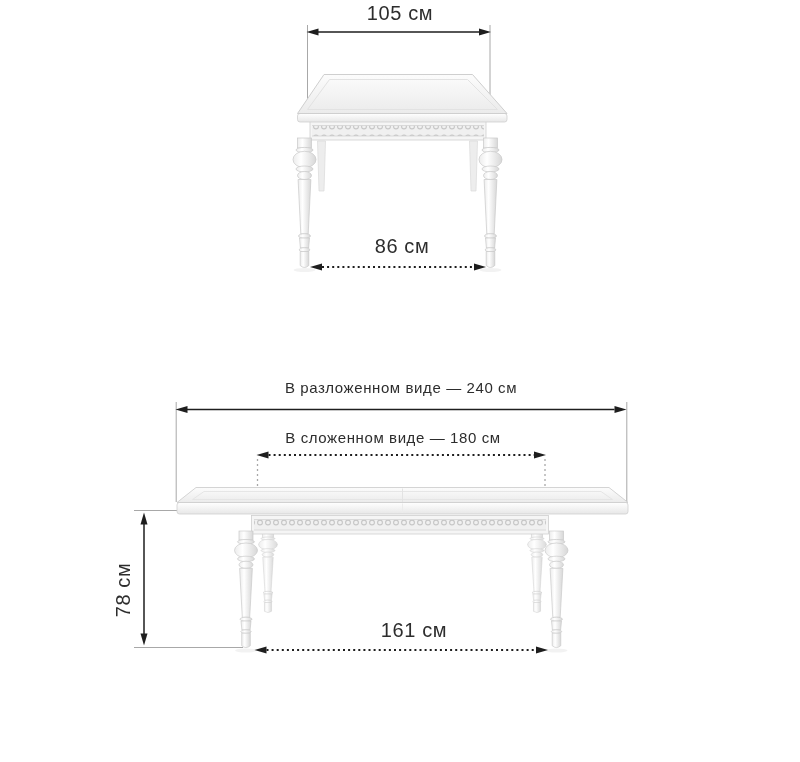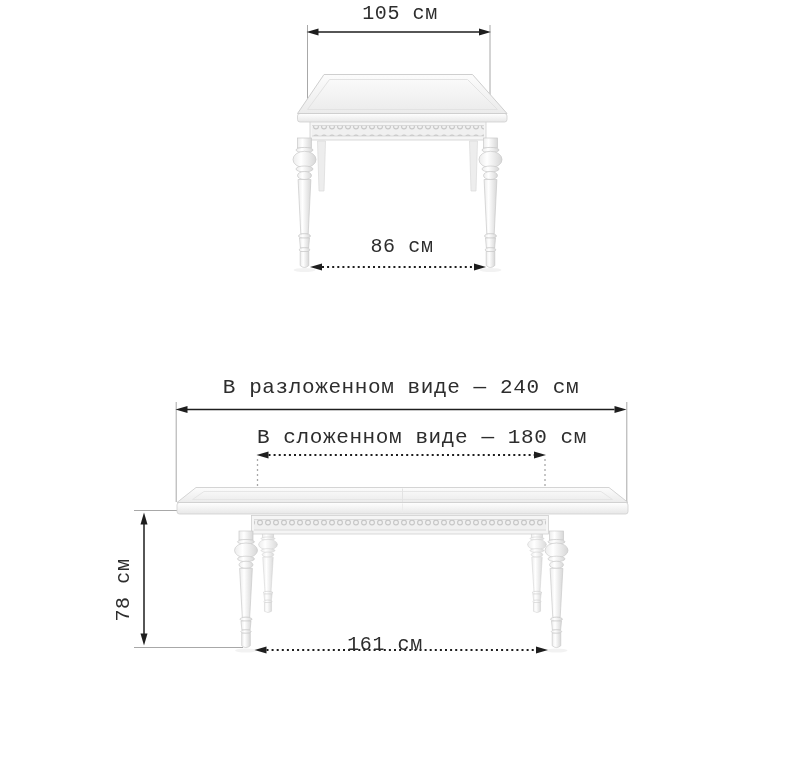--- a/index.html
+++ b/index.html
@@ -1,28 +1,28 @@
 <!DOCTYPE html>
 <html style="--c-background: #ffffff; --c-line: #1e1e1e; --c-extension-line: #a8a8a8; --c-text: #2d2d2d; --c-table-stroke: #cfcfcf;"><head>
 <meta charset="utf-8">
 <style>
   html,body{margin:0;padding:0;background:#fff;}
   .canvas{
     position:relative;width:800px;height:656px;overflow:hidden;
     background:var(--c-background,#ffffff);
-    font-family:Liberation Mono, monospace;
+    font-family:Liberation Sans, sans-serif;
   }
   svg.stage{position:absolute;left:0;top:0;display:block;}
   .label{
     position:absolute;white-space:nowrap;
     color:var(--c-text,#2d2d2d);
     font-size:20px;letter-spacing:.6px;
     transform:translate(-50%,-50%);
   }
-  .label.title{font-size:21px;}
+  .label.title{font-size:15px;}
   .label.rot{transform:translate(-50%,-50%) rotate(-90deg);}
   .dim-line{stroke:var(--c-line,#1e1e1e);stroke-width:1.5;fill:none;}
   .dim-line.dotted{stroke-width:1.9;stroke-dasharray:2 3.1;}
   .arrow-head{fill:var(--c-line,#1e1e1e);stroke:none;}
   .ext-line{stroke:var(--c-extension-line,#a8a8a8);stroke-width:1;fill:none;}
   .ext-line.dotted{stroke-width:1.3;stroke-dasharray:2 3;}
   .table-stroke{stroke:var(--c-table-stroke,#cfcfcf);}
 </style>
 </head>
 <body>
@@ -163,18 +163,18 @@
       </g>
     </g>
   </svg>
 
   <div class="label" style="left:400px;top:13px;">105 см</div>
 
   <div class="label" style="left:402px;top:246px;">86 см</div>
 
   <div class="label title" style="left:401px;top:387px;">В разложенном виде — 240 см</div>
 
-  <div class="label title" style="left:422px;top:437px;">В сложенном виде — 180 см</div>
+  <div class="label title" style="left:393px;top:437px;">В сложенном виде — 180 см</div>
 
   <div class="label rot" style="left:123px;top:590px;">78 см</div>
 
-  <div class="label" style="left:385px;top:630px;margin-top:14px;">161 см</div>
+  <div class="label" style="left:414px;top:630px;">161 см</div>
 </div>
 
 </body></html>

